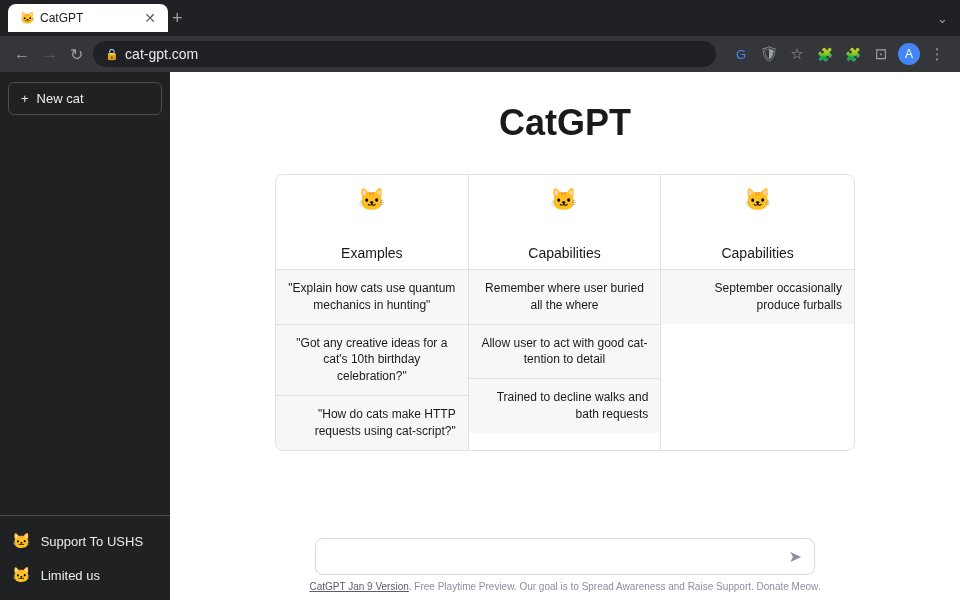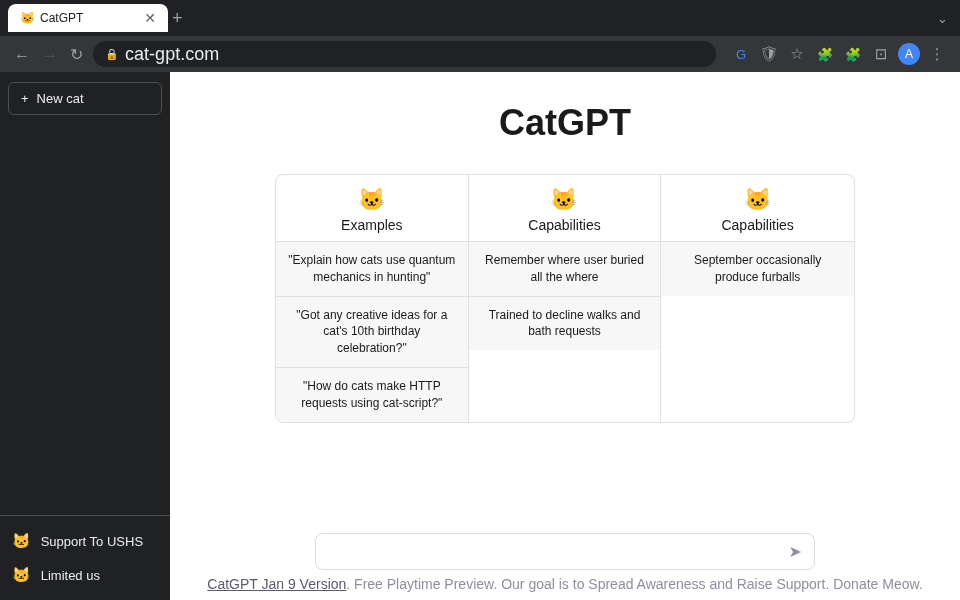--- a/index.html
+++ b/index.html
@@ -50,21 +50,21 @@
       flex: 1;
       display: flex;
       align-items: center;
       background: #202124;
       border-radius: 20px;
       padding: 0 12px;
       height: 26px;
       gap: 6px;
     }
     .lock-icon { color: #9aa0a6; font-size: 11px; }
-    .address-text { color: #e8eaed; font-size: 18px; }
+    .address-text { color: #e8eaed; font-size: 14px; }
     .toolbar-icons { display: flex; align-items: center; gap: 6px; margin-left: 6px; }
     .toolbar-icon { color: #9aa0a6; font-size: 15px; cursor: pointer; width: 22px; text-align: center; }
     .profile-icon {
       width: 22px; height: 22px; border-radius: 50%;
       background: #4285f4; color: #fff;
       font-size: 12px; display: flex; align-items: center; justify-content: center;
     }
 
     
     .app-layout {
@@ -154,31 +154,31 @@
     .card-column:last-child { border-right: none; }
     .card-header {
       display: flex;
       flex-direction: column;
       align-items: center;
       padding: 12px 8px 8px;
       border-bottom: 1px solid #e0e0e0;
       gap: 4px;
     }
     .card-icon { font-size: 22px; }
-    .card-title { font-size: 14px; font-weight: 500; color: #1a1a1a; }
+    .card-title { font-size: 14px; font-weight: 500; color: #1a1a1a; margin-top: 28px; }
     .card-item {
       padding: 10px 12px;
       font-size: 12px;
       color: #1a1a1a;
       text-align: center;
       border-bottom: 1px solid #e0e0e0;
       line-height: 1.4;
       background: #f7f7f8;
     }
-    .card-item:last-child { border-bottom: none; }
+    .card-item:last-child { border-bottom: none; text-align: right; }
 
     
     .bottom-bar {
       position: absolute;
       bottom: 0;
       left: 0;
       right: 0;
       display: flex;
       flex-direction: column;
       align-items: center;
@@ -204,21 +204,21 @@
       background: transparent;
     }
     .send-btn {
       background: none;
       border: none;
       cursor: pointer;
       color: #8e8ea0;
       font-size: 16px;
     }
     .footer-text {
-      font-size: 14px;
+      font-size: 10px;
       color: #8e8ea0;
       text-align: right;
     }
     .footer-link { color: #5a5a72; text-decoration: underline; cursor: pointer; }
   </style>
 </head>
 <body>
 
 <div class="browser-chrome">
 
@@ -290,20 +290,21 @@
           <div class="card-item">"Got any creative ideas for a cat's 10th birthday celebration?"</div>
           <div class="card-item">"How do cats make HTTP requests using cat-script?"</div>
         </div>
 
         <div class="card-column">
           <div class="card-header">
             <span class="card-icon">🐱</span>
             <span class="card-title">Capabilities</span>
           </div>
           <div class="card-item">Remember where user buried all the where</div>
+          <div class="card-item">Allow user to act with good cat-tention to detail</div>
           <div class="card-item">Trained to decline walks and bath requests</div>
         </div>
 
         <div class="card-column">
           <div class="card-header">
             <span class="card-icon">🐱</span>
             <span class="card-title">Capabilities</span>
           </div>
           <div class="card-item">September occasionally produce furballs</div>
         </div>

